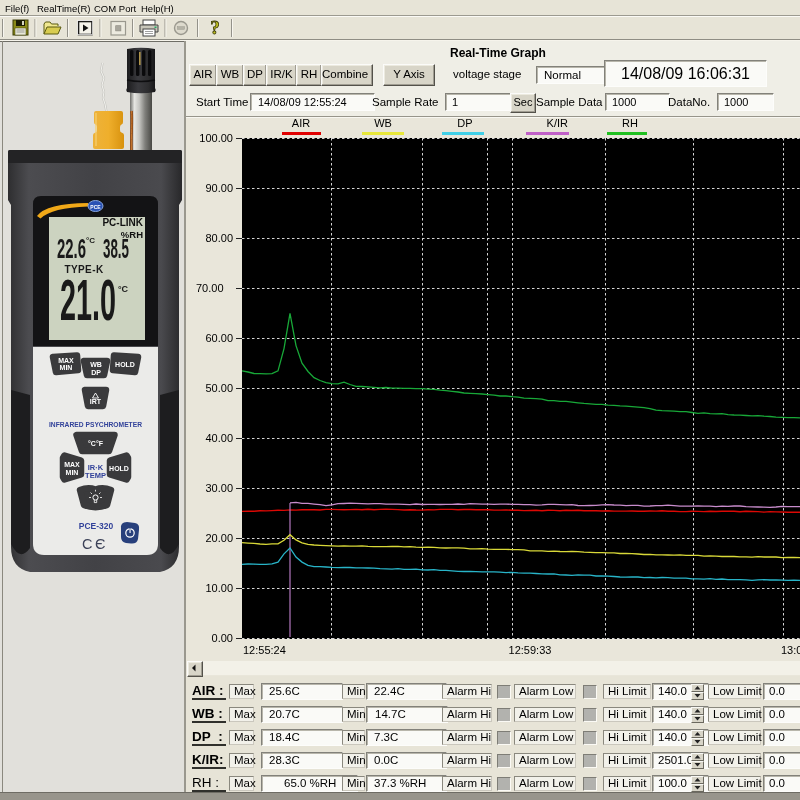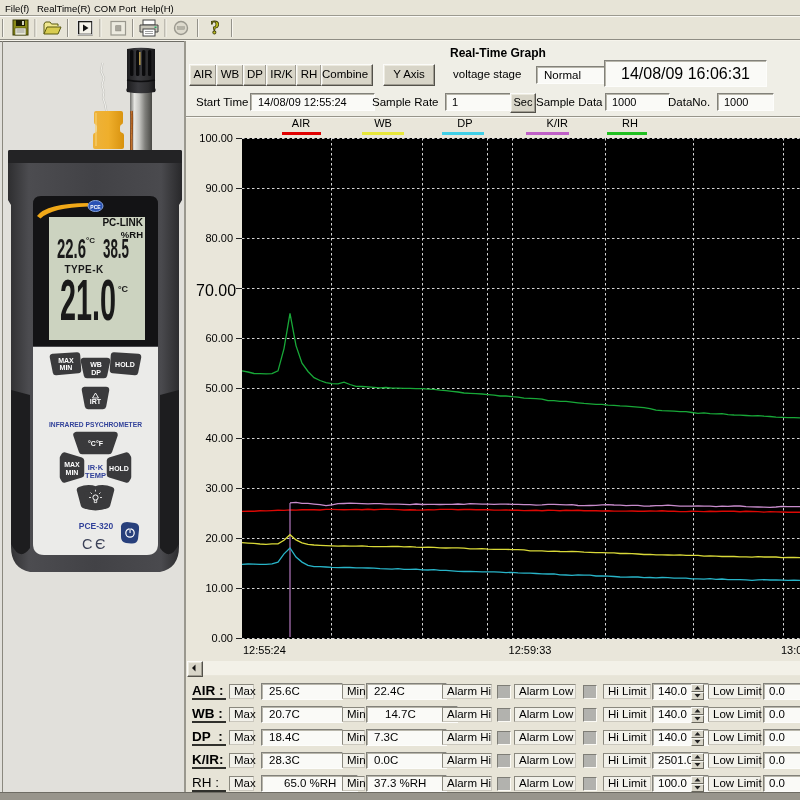--- a/index.html
+++ b/index.html
@@ -220,21 +220,21 @@
 <div class="abs" style="left:526px;top:132px;width:43px;height:3px;background:#c060c8"></div>
 <div class="lbl" style="left:610px;top:117px;width:40px;text-align:center;font-size:11px">RH</div>
 <div class="abs" style="left:607px;top:132px;width:40px;height:3px;background:#20c020"></div>
 
 <div class="lbl" style="left:196px;top:132px;width:37px;text-align:right;font-size:11px">100.00</div>
 <div class="abs" style="left:236px;top:138px;width:6px;height:1px;background:#222"></div>
 <div class="lbl" style="left:196px;top:182px;width:37px;text-align:right;font-size:11px">90.00</div>
 <div class="abs" style="left:236px;top:188px;width:6px;height:1px;background:#222"></div>
 <div class="lbl" style="left:196px;top:232px;width:37px;text-align:right;font-size:11px">80.00</div>
 <div class="abs" style="left:236px;top:238px;width:6px;height:1px;background:#222"></div>
-<div class="lbl" style="left:196px;top:282px;width:37px;text-align:center;font-size:16px">70.00</div>
+<div class="lbl" style="left:196px;top:282px;width:37px;text-align:left;font-size:11px">70.00</div>
 <div class="abs" style="left:236px;top:288px;width:6px;height:1px;background:#222"></div>
 <div class="lbl" style="left:196px;top:332px;width:37px;text-align:right;font-size:11px">60.00</div>
 <div class="abs" style="left:236px;top:338px;width:6px;height:1px;background:#222"></div>
 <div class="lbl" style="left:196px;top:382px;width:37px;text-align:right;font-size:11px">50.00</div>
 <div class="abs" style="left:236px;top:388px;width:6px;height:1px;background:#222"></div>
 <div class="lbl" style="left:196px;top:432px;width:37px;text-align:right;font-size:11px">40.00</div>
 <div class="abs" style="left:236px;top:438px;width:6px;height:1px;background:#222"></div>
 <div class="lbl" style="left:196px;top:482px;width:37px;text-align:right;font-size:11px">30.00</div>
 <div class="abs" style="left:236px;top:488px;width:6px;height:1px;background:#222"></div>
 <div class="lbl" style="left:196px;top:532px;width:37px;text-align:right;font-size:11px">20.00</div>
@@ -288,21 +288,21 @@
     <svg width="11" height="6" style="display:block">
       <path d="M5.5,4.5 L8.5,1 L2.5,1 Z" fill="#222"></path>
     </svg>
   </div>
 <div class="lbox" style="left:708px;top:684px;width:47px">Low Limit</div>
 <div class="sunken abs" style="left:763px;top:683px;width:40px;height:15px;line-height:15px;padding-left:5px;font-size:11.5px">0.0</div>
 <div class="lbl" style="left:192px;top:706px;width:34px;font-weight:bold;font-size:13.5px;border-bottom:2px solid #30302c">WB :</div>
 <div class="lbox" style="left:229px;top:707px;width:19px">Max</div>
 <div class="sunken abs" style="left:261px;top:706px;width:73px;height:15px;line-height:15px;padding-left:7px;font-size:11.5px">20.7C</div>
 <div class="lbox" style="left:342px;top:707px;width:17px">Min</div>
-<div class="sunken abs" style="left:366px;top:706px;width:72px;height:15px;line-height:15px;padding-left:18px;font-size:11.5px">14.7C</div>
+<div class="sunken abs" style="left:366px;top:706px;width:72px;height:15px;line-height:15px;padding-left:8px;font-size:11.5px">14.7C</div>
 <div class="lbox" style="left:442px;top:707px;width:44px">Alarm Hi</div>
 <div class="cbox" style="left:497px;top:708px"></div>
 <div class="lbox" style="left:514px;top:707px;width:56px">Alarm Low</div>
 <div class="cbox" style="left:583px;top:708px"></div>
 <div class="lbox" style="left:603px;top:707px;width:42px">Hi Limit</div>
 <div class="sunken abs" style="left:652px;top:706px;width:50px;height:15px;line-height:15px;padding-left:5px;font-size:11.5px">140.0</div>
 <div class="abs" style="left:691px;top:707px;width:11px;height:6px;background:#d8d5c8;border:1px solid;border-color:#f8f8f4 #6a685e #6a685e #f8f8f4">
     <svg width="11" height="6" style="display:block">
       <path d="M5.5,1 L8.5,4.5 L2.5,4.5 Z" fill="#222"></path>
     </svg>

